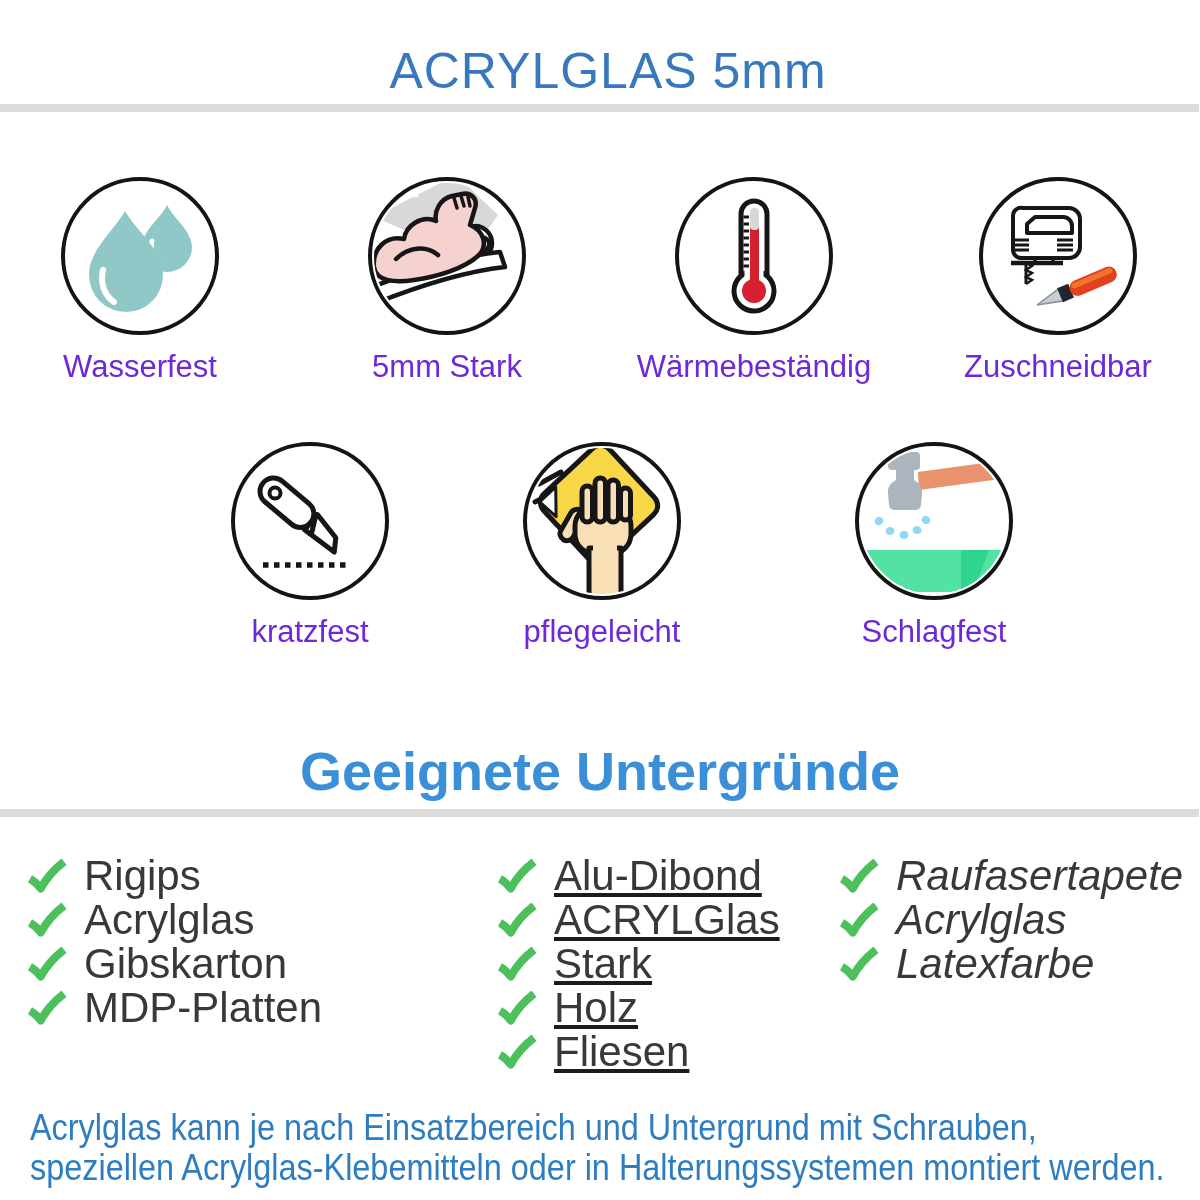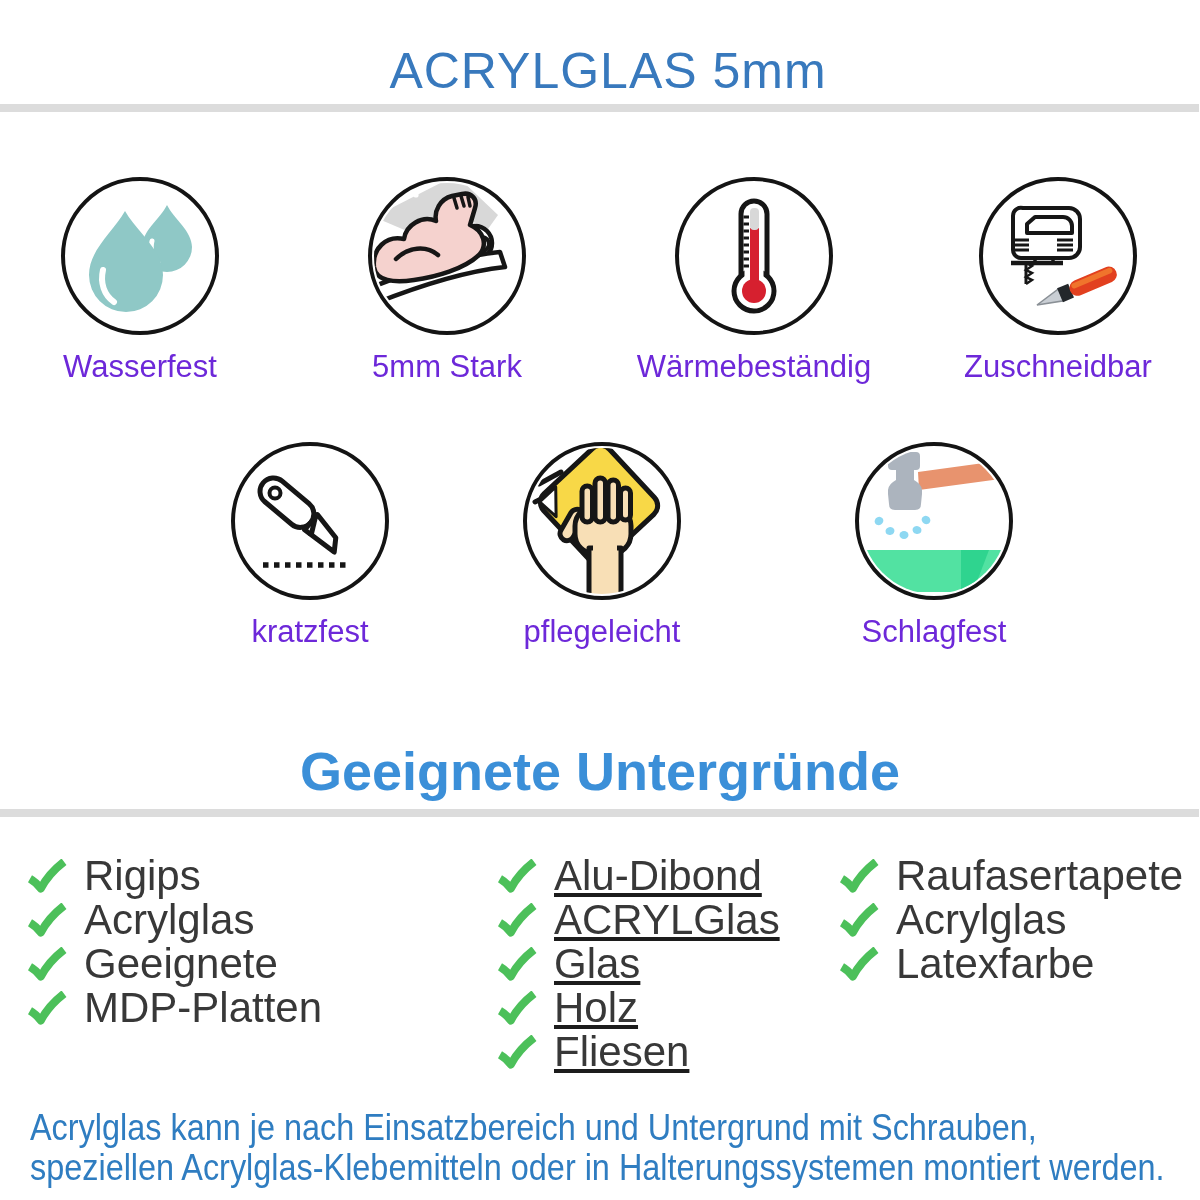--- a/index.html
+++ b/index.html
@@ -31,21 +31,21 @@
   }
 
   .section-heading{
     position:absolute;top:742px;left:0;width:1200px;text-align:center;
     font-size:54px;line-height:58px;color:#3B8FD8;font-weight:bold;margin:0;
   }
 
   .substrate-col{position:absolute;top:854px;}
   .col-1{left:26px;}
   .col-2{left:496px;text-decoration:underline;}
-  .col-3{left:838px;}
+  .col-3{left:838px;font-style:italic;}
   .substrate-item{display:flex;align-items:center;height:44px;}
   .check{width:42px;height:34px;margin-right:16px;flex:0 0 auto;}
   .substrate-label{font-size:42px;color:#383838;white-space:nowrap;}
 
   .footer-note{
     position:absolute;left:30px;top:1108px;color:#2F7DC1;
     font-size:36px;line-height:40px;white-space:nowrap;
   }
   .footer-line{display:block;}
   .footer-line span{display:inline-block;transform:scaleX(0.9);transform-origin:left center;}
@@ -218,21 +218,21 @@
     <div class="substrate-item">
       <svg class="check" viewBox="0 0 44 38">
           <path d="M3 22 Q10 26 15 33 Q24 16 41 3" stroke="#4CC05A" stroke-width="9" fill="none" stroke-linejoin="round"></path>
         </svg>
       <span class="substrate-label">Acrylglas</span>
     </div>
     <div class="substrate-item">
       <svg class="check" viewBox="0 0 44 38">
           <path d="M3 22 Q10 26 15 33 Q24 16 41 3" stroke="#4CC05A" stroke-width="9" fill="none" stroke-linejoin="round"></path>
         </svg>
-      <span class="substrate-label">Geeignete</span>
+      <span class="substrate-label">Gibskarton</span>
     </div>
     <div class="substrate-item">
       <svg class="check" viewBox="0 0 44 38">
           <path d="M3 22 Q10 26 15 33 Q24 16 41 3" stroke="#4CC05A" stroke-width="9" fill="none" stroke-linejoin="round"></path>
         </svg>
       <span class="substrate-label">MDP-Platten</span>
     </div>
   </div>
 
   <div class="substrate-col col-2">
@@ -245,21 +245,21 @@
     <div class="substrate-item">
       <svg class="check" viewBox="0 0 44 38">
           <path d="M3 22 Q10 26 15 33 Q24 16 41 3" stroke="#4CC05A" stroke-width="9" fill="none" stroke-linejoin="round"></path>
         </svg>
       <span class="substrate-label">ACRYLGlas</span>
     </div>
     <div class="substrate-item">
       <svg class="check" viewBox="0 0 44 38">
           <path d="M3 22 Q10 26 15 33 Q24 16 41 3" stroke="#4CC05A" stroke-width="9" fill="none" stroke-linejoin="round"></path>
         </svg>
-      <span class="substrate-label">Glas</span>
+      <span class="substrate-label">Stark</span>
     </div>
     <div class="substrate-item">
       <svg class="check" viewBox="0 0 44 38">
           <path d="M3 22 Q10 26 15 33 Q24 16 41 3" stroke="#4CC05A" stroke-width="9" fill="none" stroke-linejoin="round"></path>
         </svg>
       <span class="substrate-label">Holz</span>
     </div>
     <div class="substrate-item">
       <svg class="check" viewBox="0 0 44 38">
           <path d="M3 22 Q10 26 15 33 Q24 16 41 3" stroke="#4CC05A" stroke-width="9" fill="none" stroke-linejoin="round"></path>

